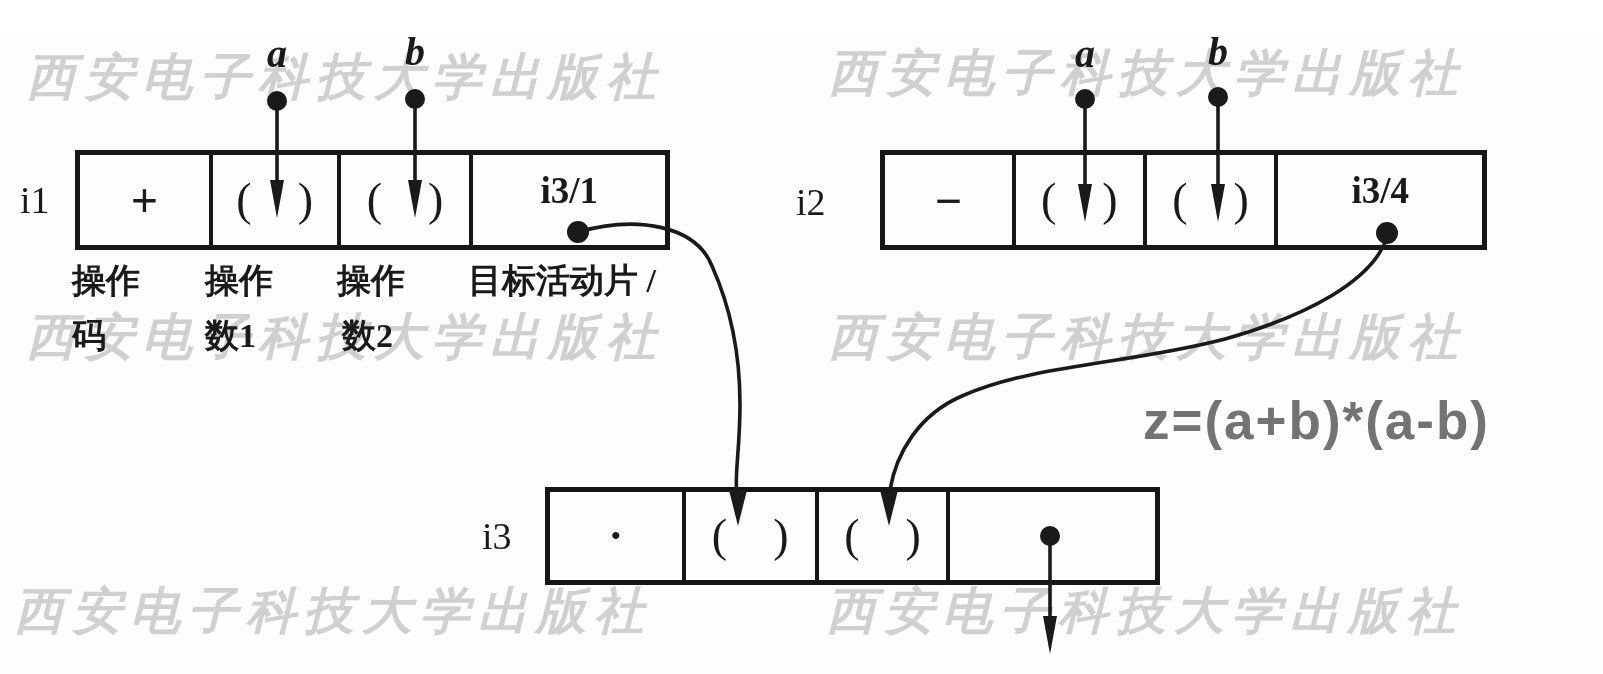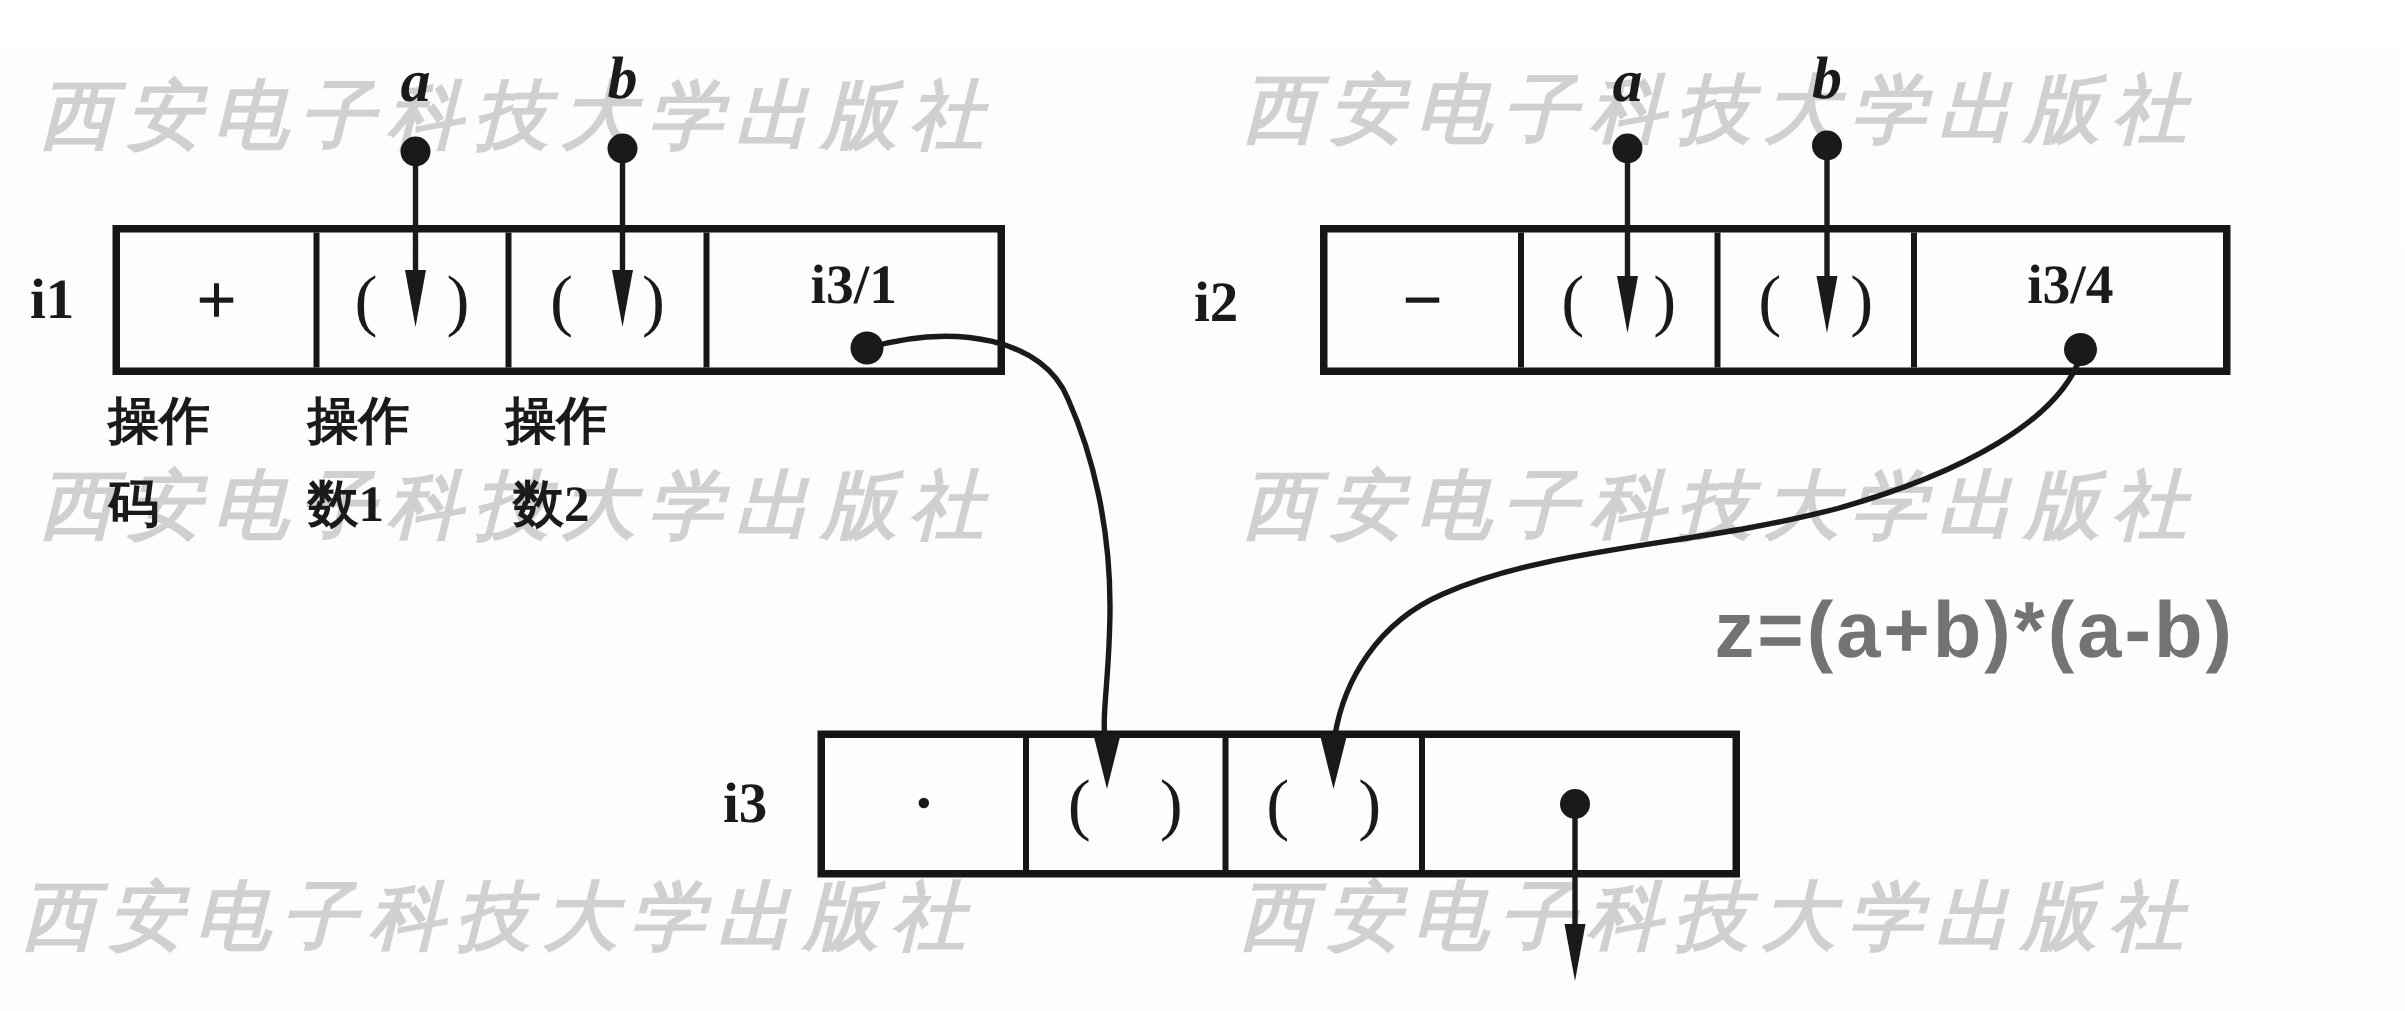--- a/index.html
+++ b/index.html
@@ -14,21 +14,21 @@
   }
   
   .irow{position:absolute;z-index:2;display:flex;border:5px solid #161616;background:transparent;box-sizing:border-box;}
   .cell{display:flex;align-items:center;justify-content:center;box-sizing:border-box;border-right:4px solid #161616;}
   .cell:last-child{border-right:none;}
   .op-cell{font-size:48px;font-weight:600;}
   .paren-cell{column-gap:46px;font-size:46px;}
   .paren{line-height:1;}
   .target-cell{align-items:flex-start;padding-top:14px;font-size:37px;font-weight:600;}
   .dot-op{font-size:26px;}
-  .row-label{position:absolute;z-index:2;font-size:38px;font-weight:700;}
+  .row-label{position:absolute;z-index:2;font-size:38px;font-weight:400;}
   
   .flabel{position:absolute;z-index:2;font-size:34px;font-weight:600;text-align:left;white-space:nowrap;}
   
   .varlabel{position:absolute;z-index:2;font-size:40px;font-style:italic;font-weight:700;text-align:center;width:44px;}
   
   #formula{
     position:absolute;z-index:2;left:1143px;top:358px;font-size:53px;font-weight:bold;
     font-family:"Liberation Sans","DejaVu Sans",sans-serif;letter-spacing:2px;white-space:nowrap;
   }
   
@@ -105,20 +105,21 @@
     </div>
     <div class="cell target-cell" style="width:208px"></div>
   </div>
 
   <span class="flabel" style="left:72px;width:140px;top:226px">操作</span>
   <span class="flabel" style="left:72px;width:140px;top:281px">码</span>
   <span class="flabel" style="left:205px;width:140px;top:226px">操作</span>
   <span class="flabel" style="left:205px;width:140px;top:281px">数1</span>
   <span class="flabel" style="left:337px;width:140px;top:226px">操作</span>
   <span class="flabel" style="left:342px;width:140px;top:281px">数2</span>
+  <span class="flabel" style="left:468px;width:210px;top:226px">目标活动片 /</span>
 
   <div id="formula" style="color:#737373">z=(a+b)*(a-b)</div>
 
   <svg id="overlay" width="1603" height="674" viewBox="0 0 1603 674">
     <g stroke="#1a1a1a" stroke-width="3.6" fill="#1a1a1a">
 
       <circle cx="277" cy="69" r="10" stroke="none"></circle>
       <line x1="277" y1="76" x2="277" y2="152"></line>
       <polygon points="277,186 270,148 284,148" stroke="none"></polygon>
 

